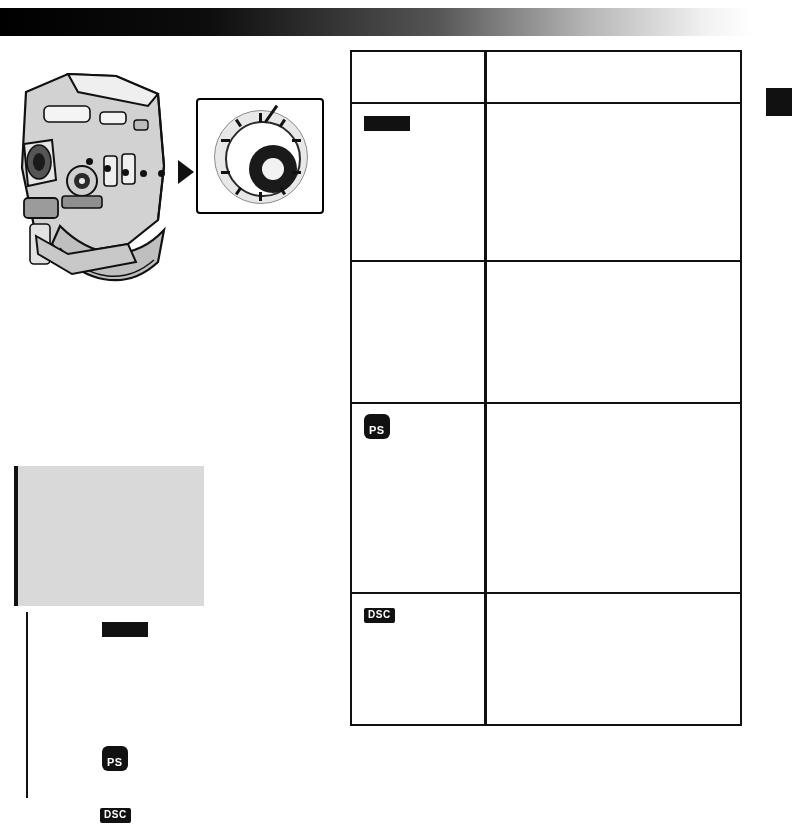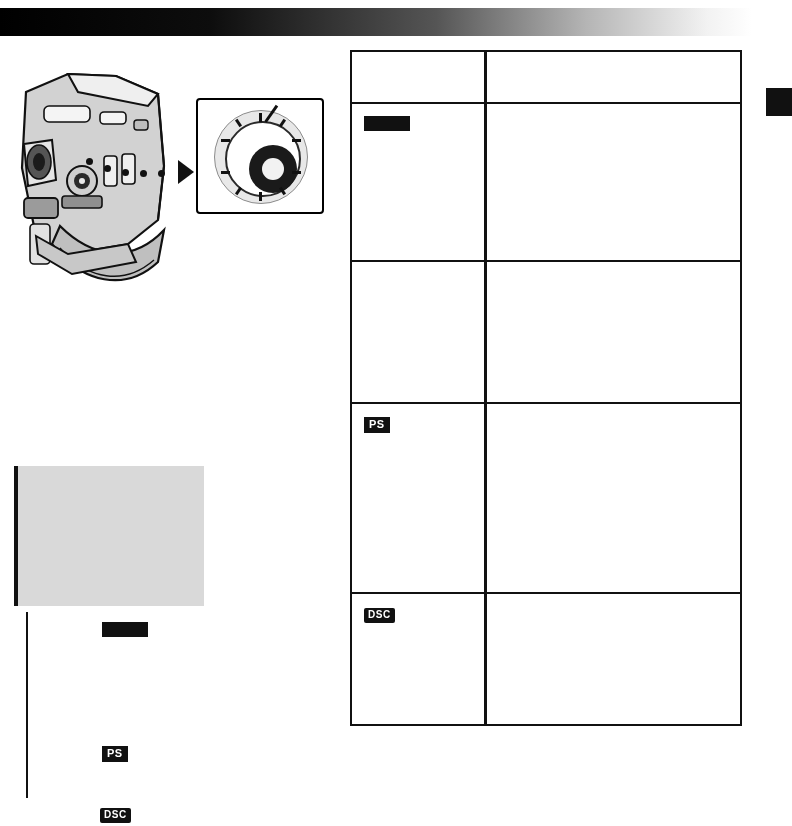--- a/index.html
+++ b/index.html
@@ -170,22 +170,22 @@
     height: 15px;
     vertical-align: middle;
   }
   .badge-ps {
     display: inline-block;
     background: #111111;
     color: #ffffff;
     font-size: 11px;
     font-weight: bold;
     letter-spacing: 0.5px;
-    padding: 1px 5px 2px 5px;
-    border-radius: 0;
+    padding: 10px 5px 2px 5px;
+    border-radius: 6px;
     line-height: 13px;
   }
   .badge-dsc {
     display: inline-block;
     background: #111111;
     color: #ffffff;
     font-size: 10px;
     font-weight: bold;
     letter-spacing: 0.5px;
     padding: 1px 4px 2px 4px;

